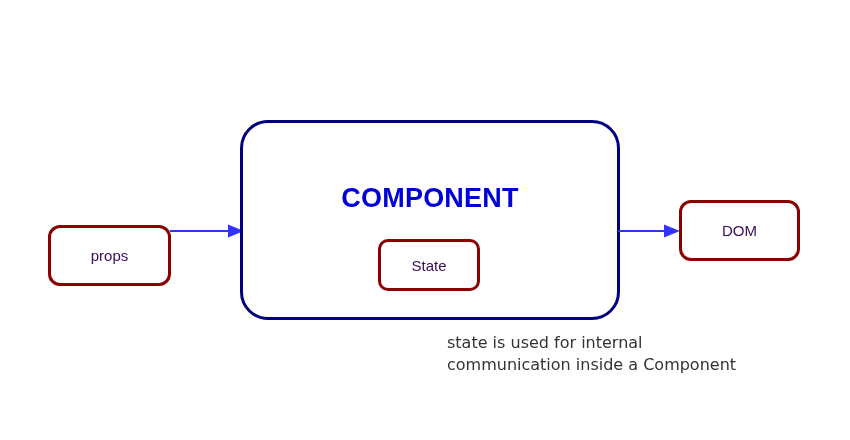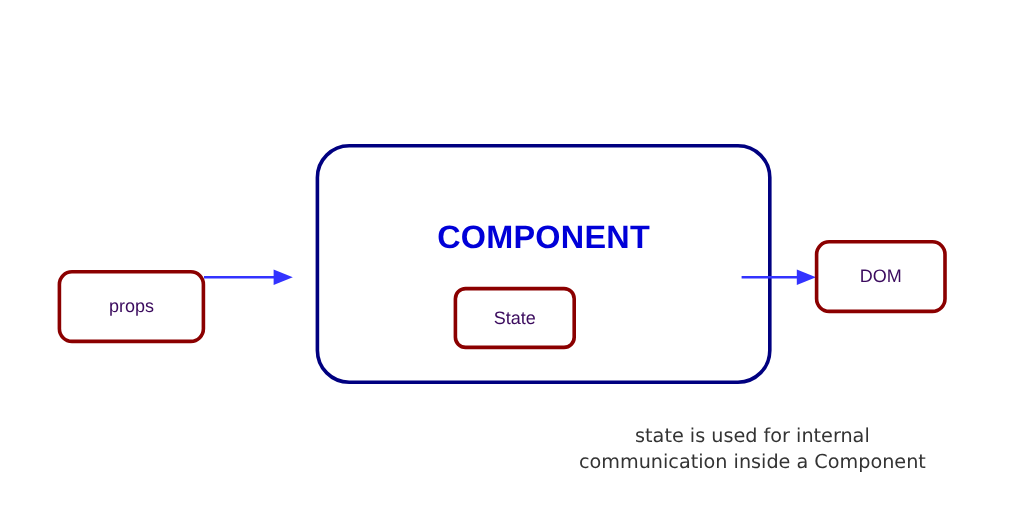--- a/index.html
+++ b/index.html
@@ -50,21 +50,20 @@
 
   
   #component-node {
     left: 240px;
     top: 120px;
     width: 380px;
     height: 200px;
     border: 3px solid #000080;
     border-radius: 28px;
     display: block;
-    margin-left: 23px;
   }
   #component-title {
     position: absolute;
     left: 0;
     top: 62px;
     width: 100%;
     text-align: center;
     font-family: "Liberation Sans", sans-serif;
     font-size: 27px;
     font-weight: bold;
@@ -86,21 +85,21 @@
     font-family: "Liberation Sans", sans-serif;
     font-size: 15px;
     color: #3b0b5e;
     line-height: 1;
   }
 
   
   #dom-node {
     left: 679px;
     top: 200px;
-    width: 110px;
+    width: 121px;
     height: 61px;
     border: 3px solid #8B0000;
     border-radius: 12px;
   }
   #dom-node .node-label {
     font-family: "Liberation Sans", sans-serif;
     font-size: 15px;
     color: #3b0b5e;
     line-height: 1;
   }
@@ -120,28 +119,27 @@
     left: 618px;
     top: 220px;
     width: 65px;
     height: 22px;
   }
 
   
   #caption {
     position: absolute;
     left: 447px;
-    top: 352px;
+    top: 332px;
     width: 360px;
     font-family: "DejaVu Sans", sans-serif;
     font-size: 16px;
     color: #333333;
     line-height: 1.35;
     white-space: pre-line;
-    text-align: center;
   }
 </style>
 </head>
 <body>
 
 <div id="diagram-root">
 
   <div class="node" id="props-node">
     <span class="node-label">props</span>
   </div>

